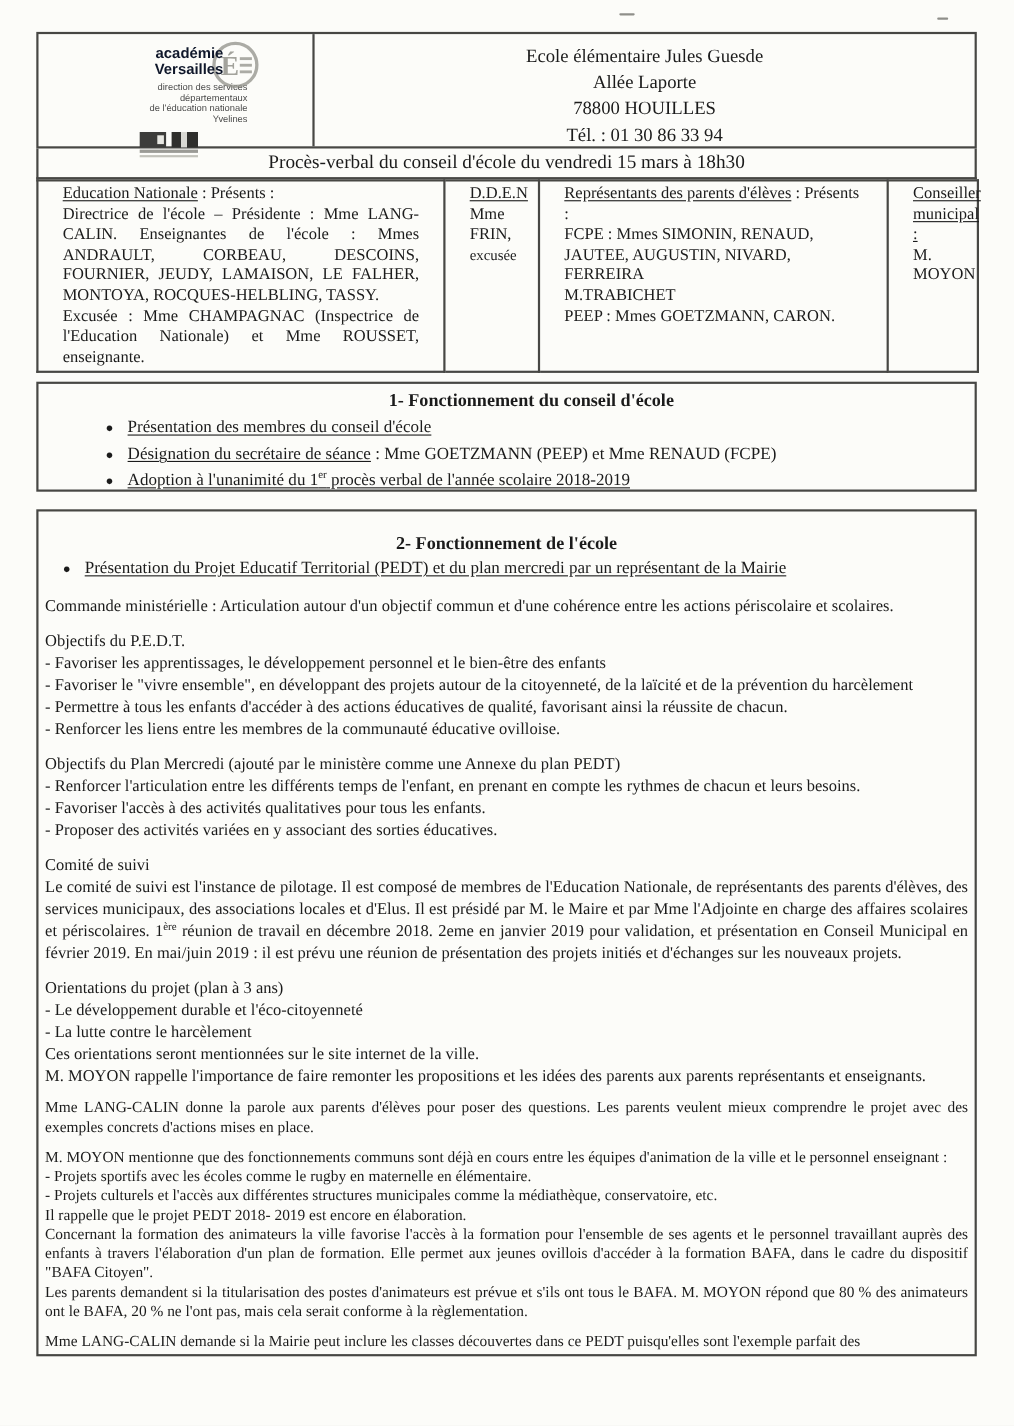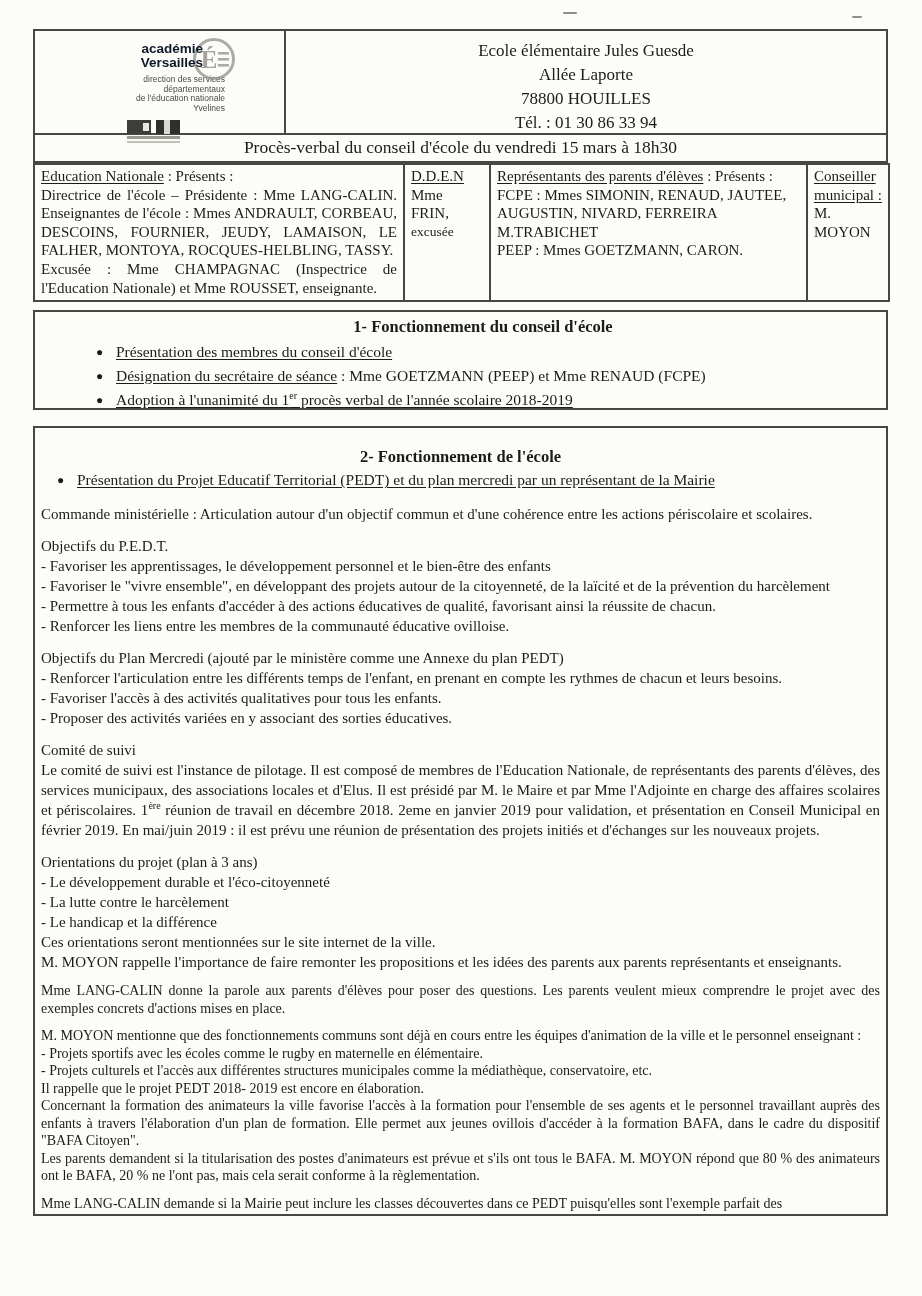--- a/index.html
+++ b/index.html
@@ -46,21 +46,21 @@
   
   .titlebar {
     border: 2px solid #474744; border-top: none;
     text-align: center; font-size: 17.5px; padding: 2px 0 3px;
   }
 
   
   table.participants { border-collapse: collapse; width: 855px; table-layout: fixed; }
   table.participants td {
     border: 2px solid #474744; vertical-align: top;
-    padding: 2px 6px 3px; font-size: 15px; line-height: 18.6px;
+    padding: 2px 22px 3px; font-size: 15px; line-height: 18.6px;
   }
   .u { text-decoration: underline; text-underline-offset: 2px; }
   .just { text-align: justify; }
   .small-note { font-size: 13.5px; }
 
   
   .sec { border: 2px solid #474744; }
   .sec1 { margin-top: 8px; height: 100px; padding-top: 4px; padding-left: 45px; }
   .sec2 { margin-top: 16px; padding: 18px 6px 2px; }
   .sec-title { text-align: center; font-weight: bold; font-size: 16.5px; line-height: 22px; }
@@ -209,21 +209,20 @@
 
       <div class="blk-a">
         <div>Comité de suivi</div>
         <div class="just"><span>Le comité de suivi est l'instance de pilotage. Il est composé de membres de l'Education Nationale, de représentants des parents d'élèves, des services municipaux, des associations locales et d'Elus. Il est présidé par M. le Maire et par Mme l'Adjointe en charge des affaires scolaires et périscolaires. 1</span><sup>ère</sup><span> réunion de travail en décembre 2018. 2eme en janvier 2019 pour validation, et présentation en Conseil Municipal en février 2019. En mai/juin 2019 : il est prévu une réunion de présentation des projets initiés et d'échanges sur les nouveaux projets.</span></div>
       </div>
 
       <div class="blk-a">
         <div>Orientations du projet (plan à 3 ans)</div>
         <div class="line-nw">- Le développement durable et l'éco-citoyenneté</div>
         <div class="line-nw">- La lutte contre le harcèlement</div>
-        <div class="line-nw">- Le handicap et la différence</div>
         <div class="line-nw">Ces orientations seront mentionnées sur le site internet de la ville.</div>
         <div class="line-nw">M. MOYON rappelle l'importance de faire remonter les propositions et les idées des parents aux parents représentants et enseignants.</div>
       </div>
 
       <div class="blk-b just">Mme LANG-CALIN donne la parole aux parents d'élèves pour poser des questions. Les parents veulent mieux comprendre le projet avec des exemples concrets d'actions mises en place.</div>
 
       <div class="blk-b">
         <div class="just">M. MOYON mentionne que des fonctionnements communs sont déjà en cours entre les équipes d'animation de la ville et le personnel enseignant :</div>
         <div class="line-nw">-  Projets sportifs avec les écoles comme le rugby en maternelle en élémentaire.</div>
         <div class="line-nw">- Projets culturels et l'accès aux différentes structures municipales comme la médiathèque, conservatoire, etc.</div>

